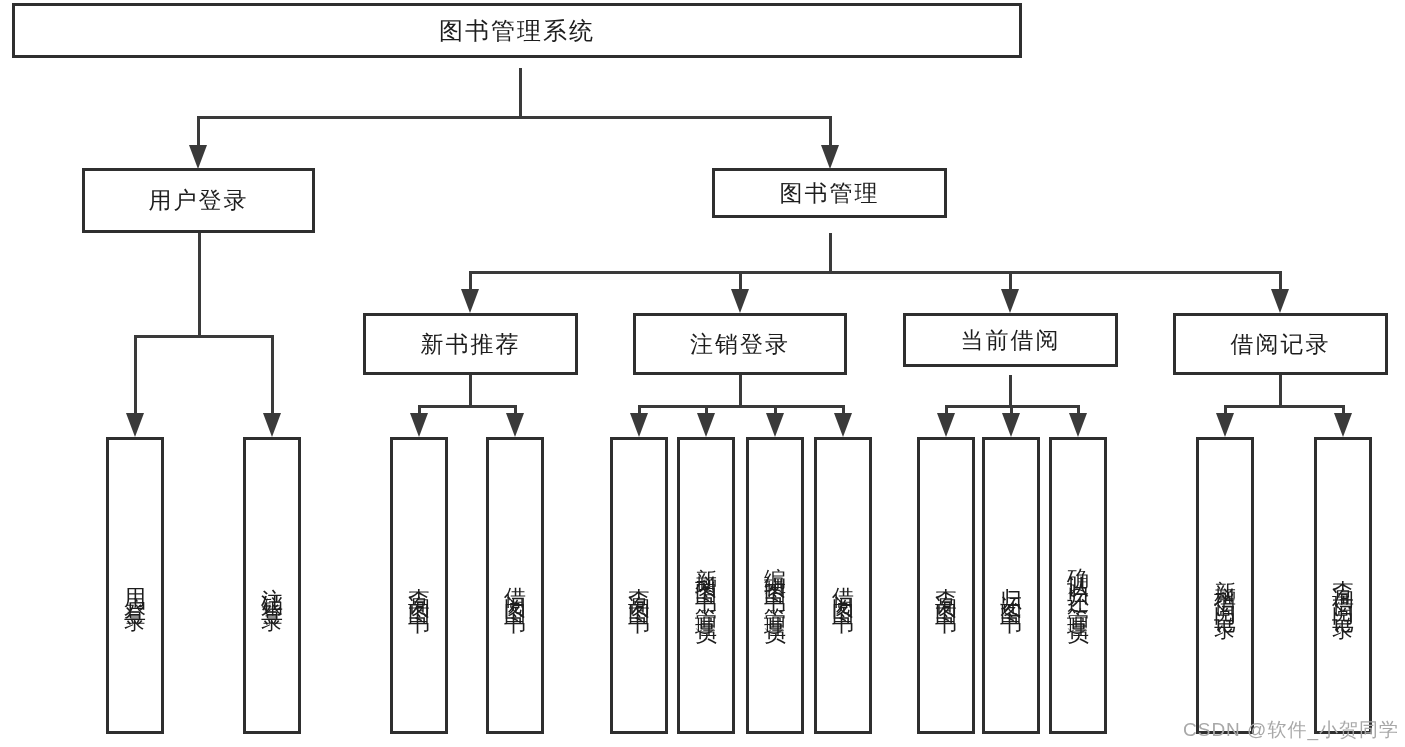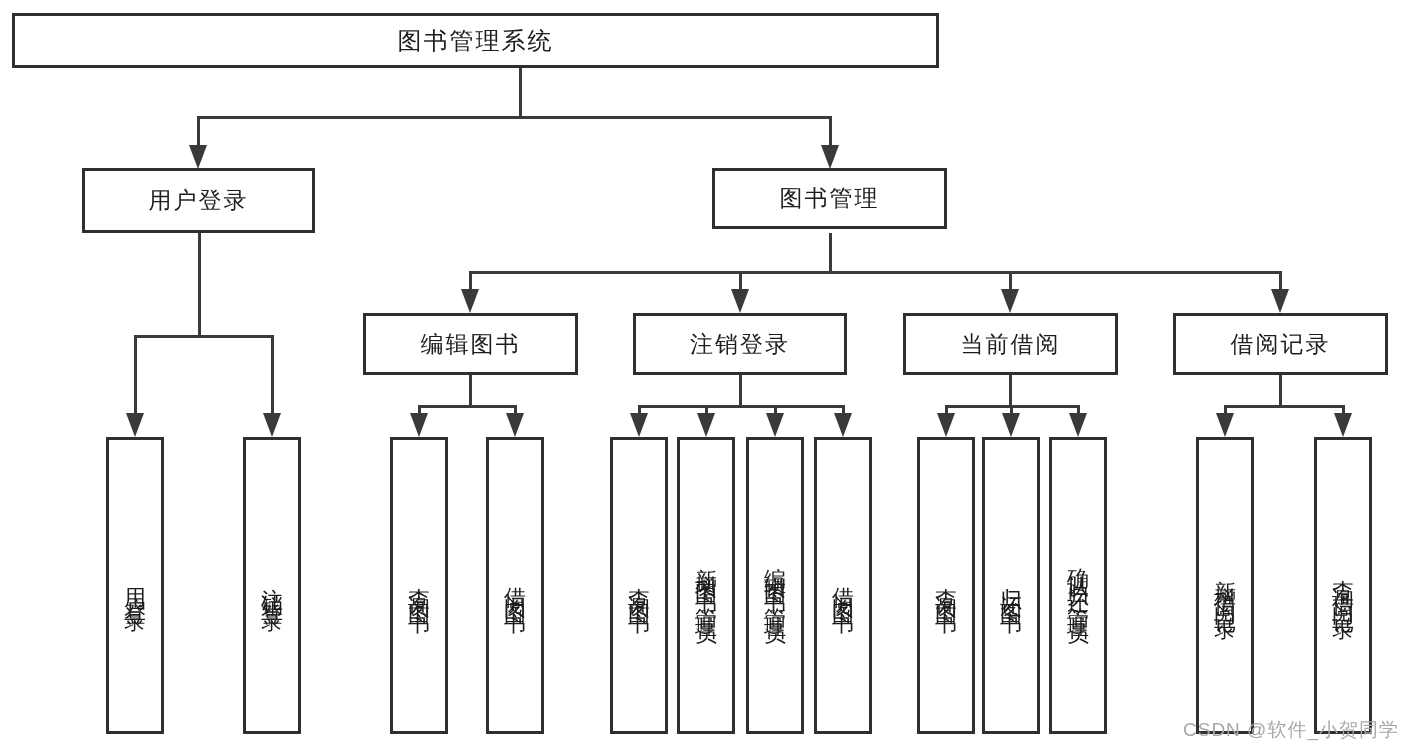--- a/index.html
+++ b/index.html
@@ -59,36 +59,36 @@
     color:var(--watermark);
     white-space:nowrap;
     letter-spacing:1px;
   }
 </style>
 </head>
 <body>
 
 <div id="canvas">
   <div id="boxes">
-      <div class="box h root" style="left: 12px; top: 13px; width: 927px; height: 55px; text-align: right;">
+      <div class="box h root" style="left: 12px; top: 3px; width: 1010px; height: 55px; text-align: right;">
         <span>图书管理系统</span>
       </div>
       <div class="box h" style="left: 82px; top: 168px; width: 233px; height: 65px;">
         <span>用户登录</span>
       </div>
-      <div class="box h" style="left: 712px; top: 168px; width: 235px; height: 61px;">
+      <div class="box h" style="left: 712px; top: 168px; width: 235px; height: 50px;">
         <span>图书管理</span>
       </div>
       <div class="box h" style="left: 363px; top: 313px; width: 215px; height: 62px;">
-        <span>编辑图书</span>
+        <span>新书推荐</span>
       </div>
       <div class="box h" style="left: 633px; top: 313px; width: 214px; height: 62px;">
         <span>注销登录</span>
       </div>
-      <div class="box h" style="left: 903px; top: 313px; width: 215px; height: 62px;">
+      <div class="box h" style="left: 903px; top: 313px; width: 215px; height: 54px;">
         <span>当前借阅</span>
       </div>
       <div class="box h" style="left: 1173px; top: 313px; width: 215px; height: 62px;">
         <span>借阅记录</span>
       </div>
       <div class="box v" style="left: 106px; top: 437px; width: 58px; height: 297px;">
         <span>用户登录</span>
       </div>
       <div class="box v" style="left: 243px; top: 437px; width: 58px; height: 297px;">
         <span>注销登录</span>

